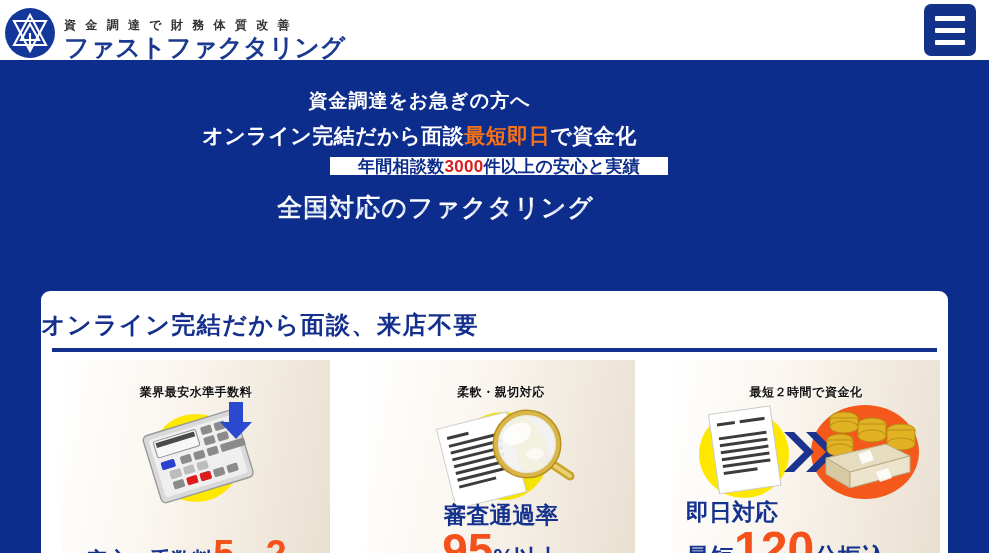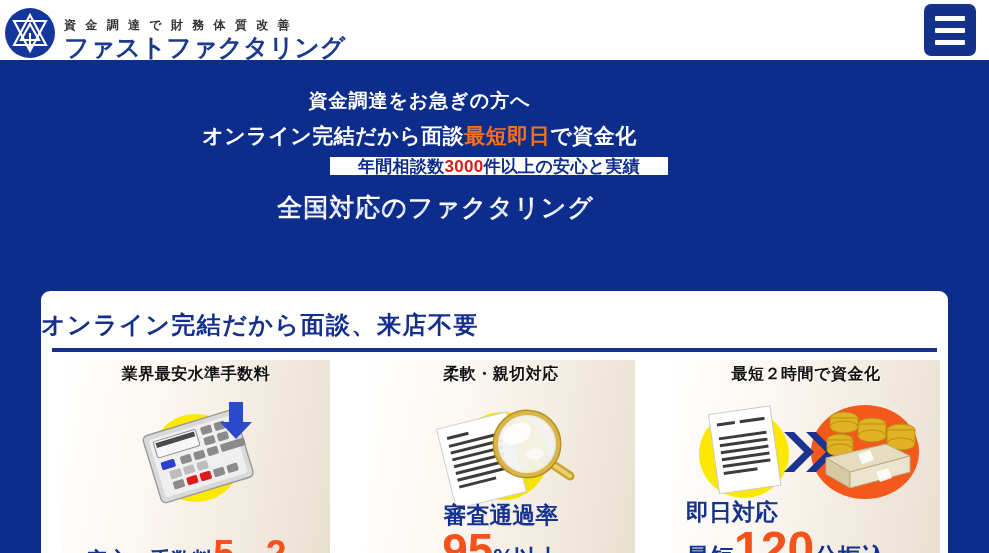--- a/index.html
+++ b/index.html
@@ -76,22 +76,22 @@
   }
   #panels {
     position: absolute; left: 21px; top: 69px; width: 878px; height: 225px;
     display: flex; gap: 37px;
   }
   .panel {
     width: 268px; height: 225px; position: relative; overflow: hidden;
     background: linear-gradient(100deg,#ffffff 0%,#fbf7f1 35%,#f0e8dc 75%,#e8dfd0 100%);
   }
   .panel-heading {
-    position: absolute; left: 0; top: 4px; width: 268px; text-align: center;
-    font-family: "Liberation Sans", sans-serif; font-size: 16px; font-weight: 700;
+    position: absolute; left: 0; top: 24px; width: 268px; text-align: center;
+    font-family: "Liberation Sans", sans-serif; font-size: 12px; font-weight: 700;
     color: #111111; letter-spacing: 0.5px; white-space: nowrap;
     text-shadow: 1px 1px 0 rgba(255,255,255,0.8);
   }
   .panel-art { position: absolute; left: 0; top: 36px; width: 268px; height: 110px; }
   .panel-footer {
     position: absolute; left: 0; bottom: 12px; width: 268px; text-align: center;
     font-family: "Liberation Sans", sans-serif; font-weight: 700;
     color: #15328f; white-space: nowrap; line-height: 1;
   }
   .pf-navy { color: #15328f; }

